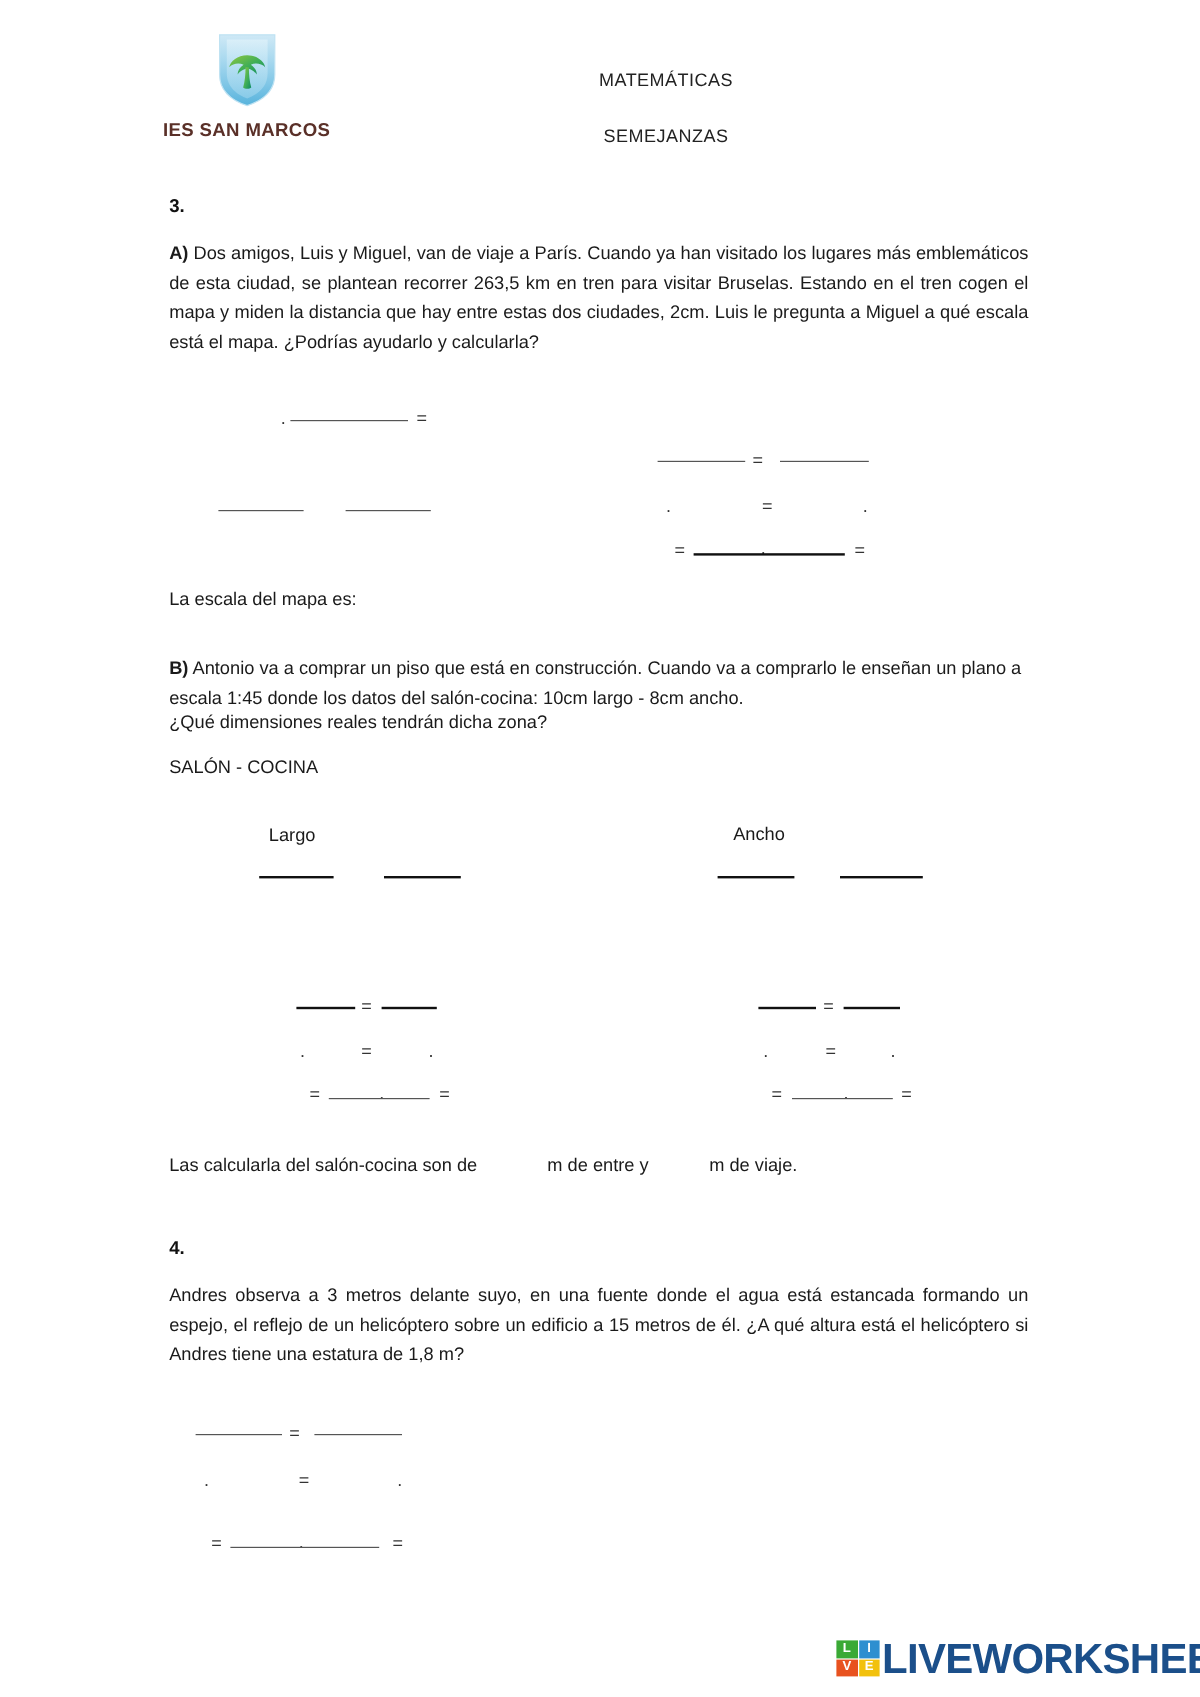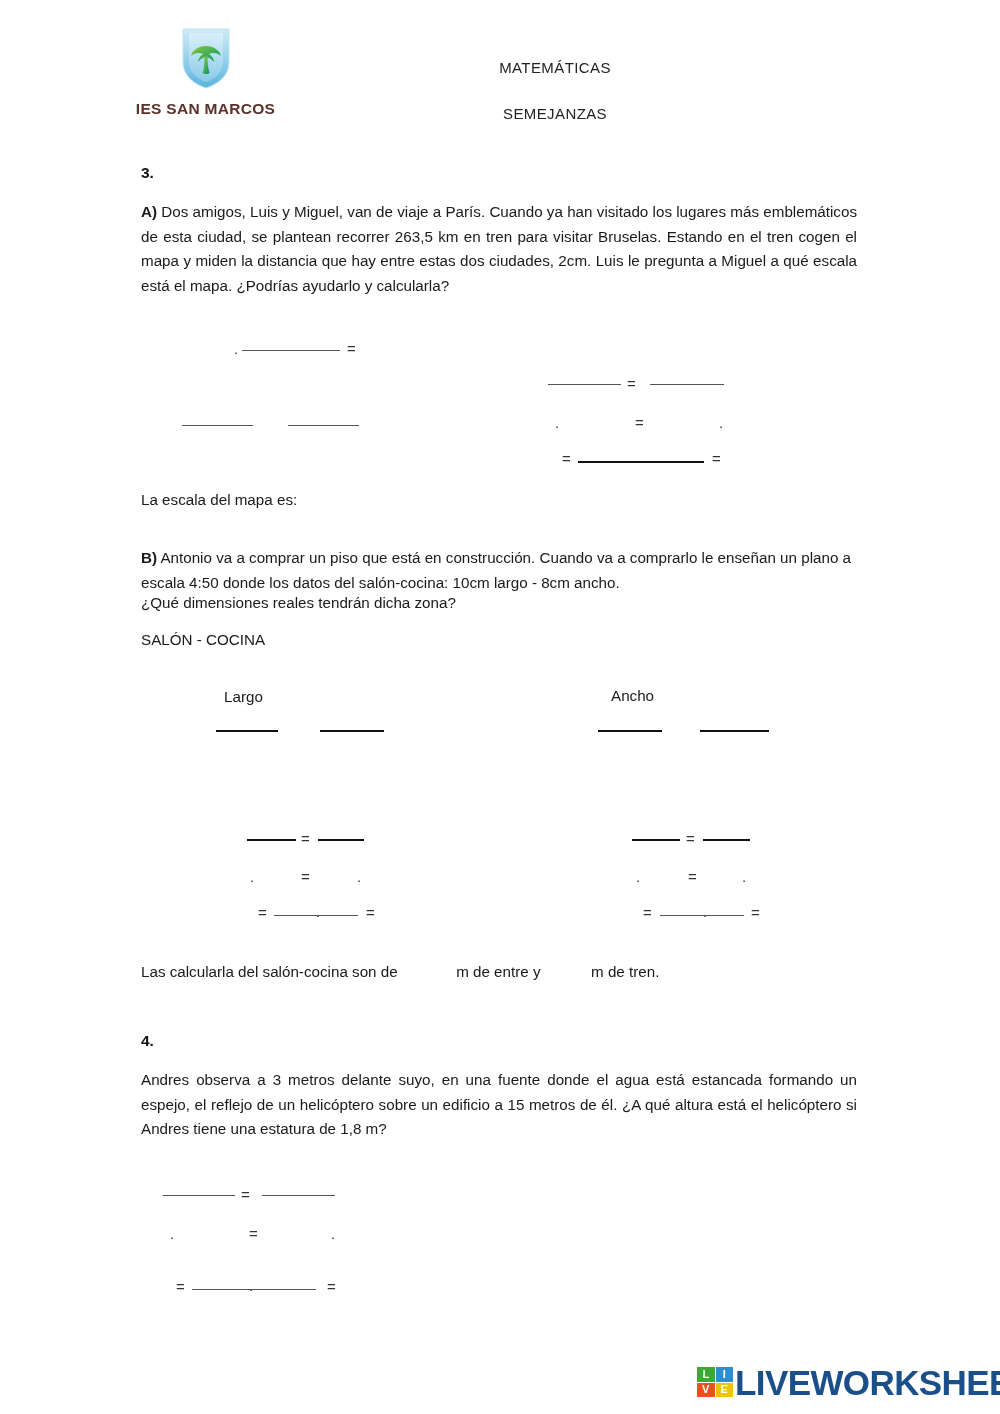--- a/index.html
+++ b/index.html
@@ -239,21 +239,21 @@
       <span class="eq" style="left:562px; top:451px;">=</span>
       <span class="dot" style="left:634px; top:450px;">.</span>
       <div class="blank-line thick" style="left:578px; top:461px; width:126px;"></div>
       <span class="eq" style="left:712px; top:451px;">=</span>
     </div>
 
     <div class="plain" style="top:488px;">La escala del mapa es:</div>
 
     <div class="para nojustify" style="top:546px;">
       <b>B)</b> 
-      <span>Antonio va a comprar un piso que está en construcción. Cuando va a comprarlo le enseñan un plano a escala 4:50 donde los datos del salón-cocina: 10cm largo - 8cm ancho.</span>
+      <span>Antonio va a comprar un piso que está en construcción. Cuando va a comprarlo le enseñan un plano a escala 1:45 donde los datos del salón-cocina: 10cm largo - 8cm ancho.</span>
     </div>
 
     <div class="plain" style="top:591px;">¿Qué dimensiones reales tendrán dicha zona?</div>
 
     <div class="plain" style="top:628px;">SALÓN - COCINA</div>
 
     <div class="caps-label" style="left:224px; top:665px;">Largo</div>
     <div class="caps-label" style="left:611px; top:664px;">Ancho</div>
 
     <div>
@@ -290,21 +290,21 @@
       <span class="dot" style="left:703px; top:904px;">.</span>
       <div class="blank-line thin" style="left:660px; top:915px; width:84px;"></div>
       <span class="eq" style="left:751px; top:905px;">=</span>
     </div>
 
     <div class="plain" style="top:960px;">
       <span>Las calcularla del salón-cocina son de</span>
       <span class="inline-gap" style="width:50px;"></span>
       <span>m de entre y</span>
       <span class="inline-gap" style="width:42px;"></span>
-      <span>m de tren.</span>
+      <span>m de viaje.</span>
     </div>
 
     <div class="q-num" style="top:1032px;">4.</div>
 
     <div class="para" style="top:1068px;">Andres observa a 3 metros delante suyo, en una fuente donde el agua está estancada formando un espejo, el reflejo de un helicóptero sobre un edificio a 15 metros de él. ¿A qué altura está el helicóptero si Andres tiene una estatura de 1,8 m?</div>
 
     <div>
       <div class="blank-line thin" style="left:163px; top:1195px; width:72px;"></div>
       <span class="eq" style="left:241px; top:1187px;">=</span>
       <div class="blank-line thin" style="left:262px; top:1195px; width:73px;"></div>

